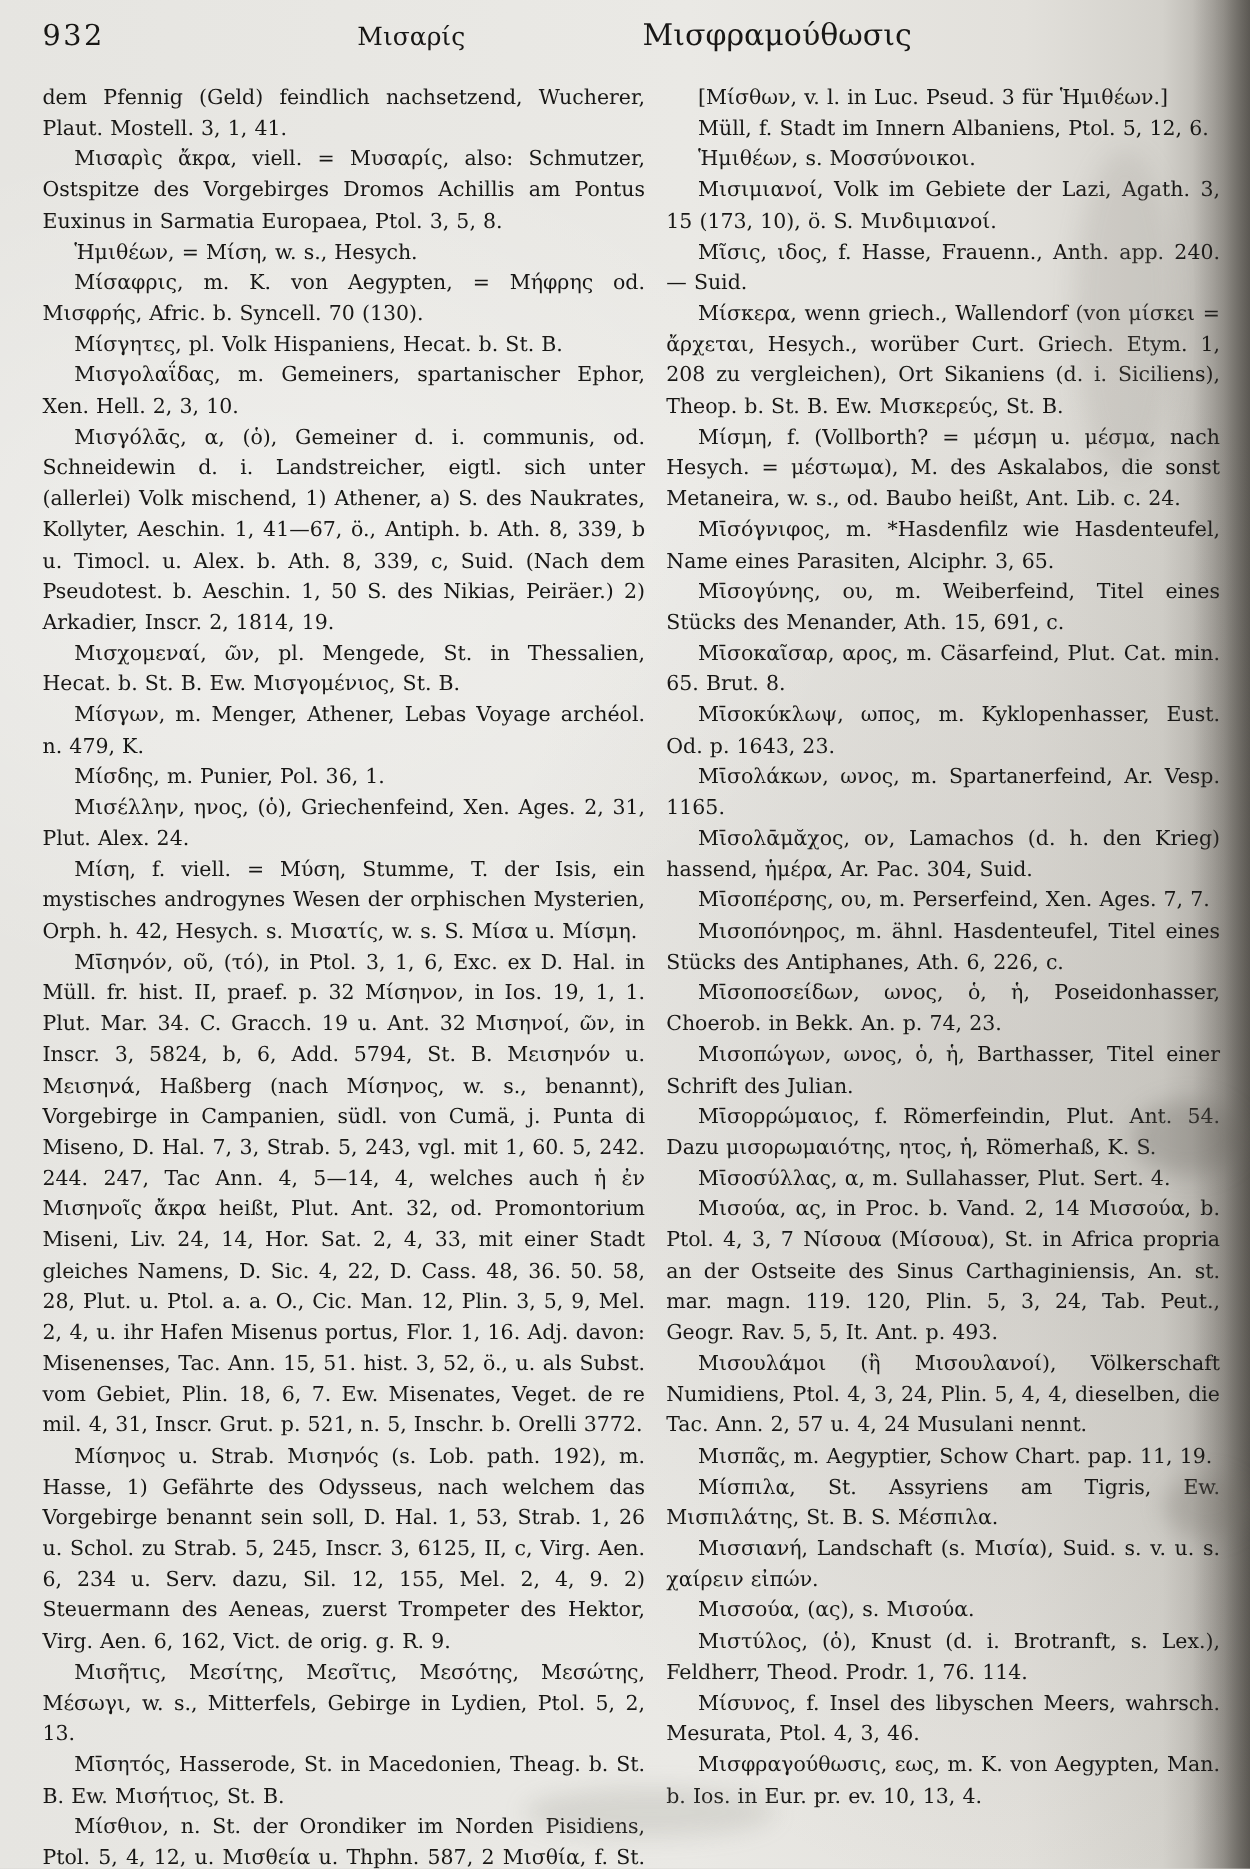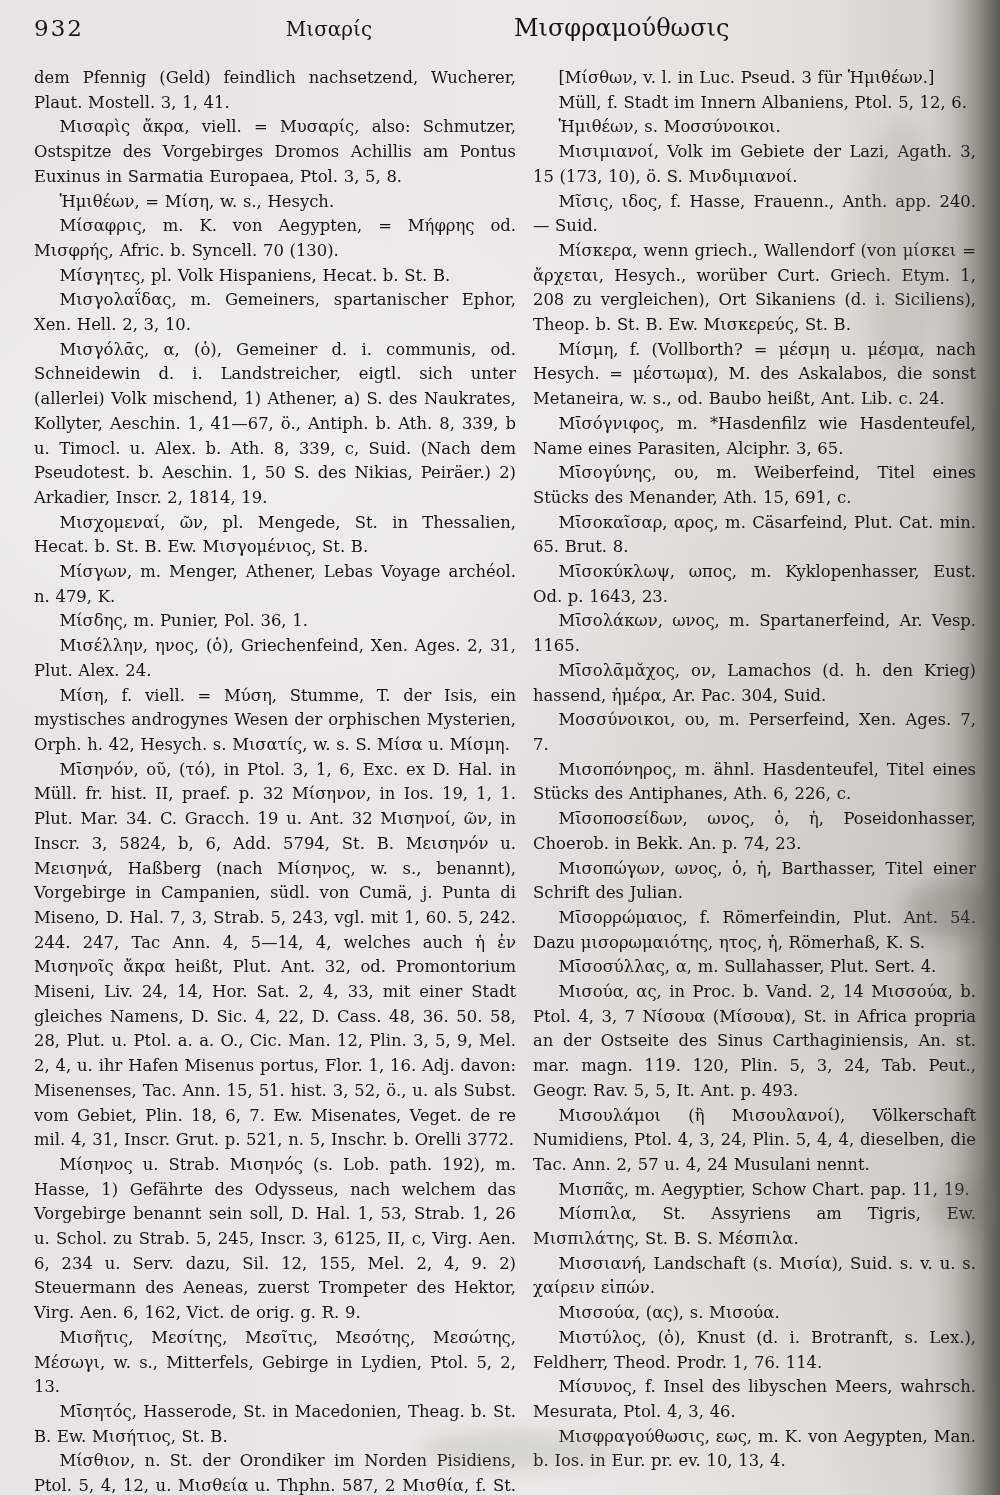--- a/index.html
+++ b/index.html
@@ -96,21 +96,21 @@
         <p class="entry"><b>Μισιμιανοί,</b> Volk im Gebiete der Lazi, Agath. 3, 15 (173, 10), ö. S. Μινδιμιανοί.</p>
         <p class="entry"><b>Μῖσις,</b> ιδος, f. Hasse, Frauenn., Anth. app. 240. — Suid.</p>
         <p class="entry"><b>Μίσκερα,</b> wenn griech., Wallendorf (von μίσκει = ἄρχεται, Hesych., worüber Curt. Griech. Etym. 1, 208 zu vergleichen), Ort Sikaniens (d. i. Siciliens), Theop. b. St. B. Ew. Μισκερεύς, St. B.</p>
         <p class="entry"><b>Μίσμη,</b> f. (Vollborth? = μέσμη u. μέσμα, nach Hesych. = μέστωμα), M. des Askalabos, die sonst Metaneira, w. s., od. Baubo heißt, Ant. Lib. c. 24.</p>
         <p class="entry"><b>Μῑσόγνιφος,</b> m. *Hasdenfilz wie Hasdenteufel, Name eines Parasiten, Alciphr. 3, 65.</p>
         <p class="entry"><b>Μῑσογύνης,</b> ου, m. Weiberfeind, Titel eines Stücks des Menander, Ath. 15, 691, c.</p>
         <p class="entry"><b>Μῑσοκαῖσαρ,</b> αρος, m. Cäsarfeind, Plut. Cat. min. 65. Brut. 8.</p>
         <p class="entry"><b>Μῑσοκύκλωψ,</b> ωπος, m. Kyklopenhasser, Eust. Od. p. 1643, 23.</p>
         <p class="entry"><b>Μῑσολάκων,</b> ωνος, m. Spartanerfeind, Ar. Vesp. 1165.</p>
         <p class="entry"><b>Μῑσολᾱμᾰχος,</b> ον, Lamachos (d. h. den Krieg) hassend, ἡμέρα, Ar. Pac. 304, Suid.</p>
-        <p class="entry"><b>Μοσσύνοικοι,</b> ου, m. Perserfeind, Xen. Ages. 7, 7.</p>
+        <p class="entry"><b>Μῑσοπέρσης,</b> ου, m. Perserfeind, Xen. Ages. 7, 7.</p>
         <p class="entry"><b>Μισοπόνηρος,</b> m. ähnl. Hasdenteufel, Titel eines Stücks des Antiphanes, Ath. 6, 226, c.</p>
         <p class="entry"><b>Μῑσοποσείδων,</b> ωνος, ὁ, ἡ, Poseidonhasser, Choerob. in Bekk. An. p. 74, 23.</p>
         <p class="entry"><b>Μισοπώγων,</b> ωνος, ὁ, ἡ, Barthasser, Titel einer Schrift des Julian.</p>
         <p class="entry"><b>Μῑσορρώμαιος,</b> f. Römerfeindin, Plut. Ant. 54. Dazu μισορωμαιότης, ητος, ἡ, Römerhaß, K. S.</p>
         <p class="entry"><b>Μῑσοσύλλας,</b> α, m. Sullahasser, Plut. Sert. 4.</p>
         <p class="entry"><b>Μισούα,</b> ας, in Proc. b. Vand. 2, 14 Μισσούα, b. Ptol. 4, 3, 7 Νίσουα (Μίσουα), St. in Africa propria an der Ostseite des Sinus Carthaginiensis, An. st. mar. magn. 119. 120, Plin. 5, 3, 24, Tab. Peut., Geogr. Rav. 5, 5, It. Ant. p. 493.</p>
         <p class="entry"><b>Μισουλάμοι</b> (ἢ Μισουλανοί), Völkerschaft Numidiens, Ptol. 4, 3, 24, Plin. 5, 4, 4, dieselben, die Tac. Ann. 2, 57 u. 4, 24 Musulani nennt.</p>
         <p class="entry"><b>Μισπᾶς,</b> m. Aegyptier, Schow Chart. pap. 11, 19.</p>
         <p class="entry"><b>Μίσπιλα,</b> St. Assyriens am Tigris, Ew. Μισπιλάτης, St. B. S. Μέσπιλα.</p>
         <p class="entry"><b>Μισσιανή,</b> Landschaft (s. Μισία), Suid. s. v. u. s. χαίρειν εἰπών.</p>

